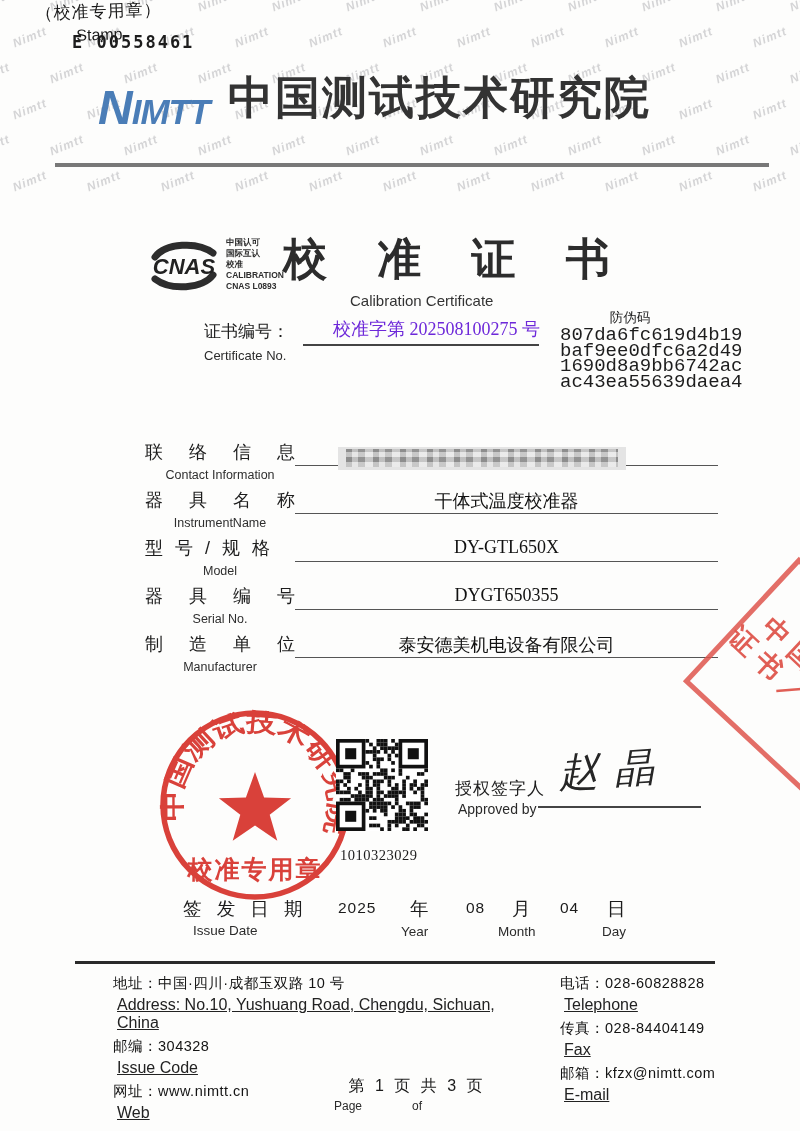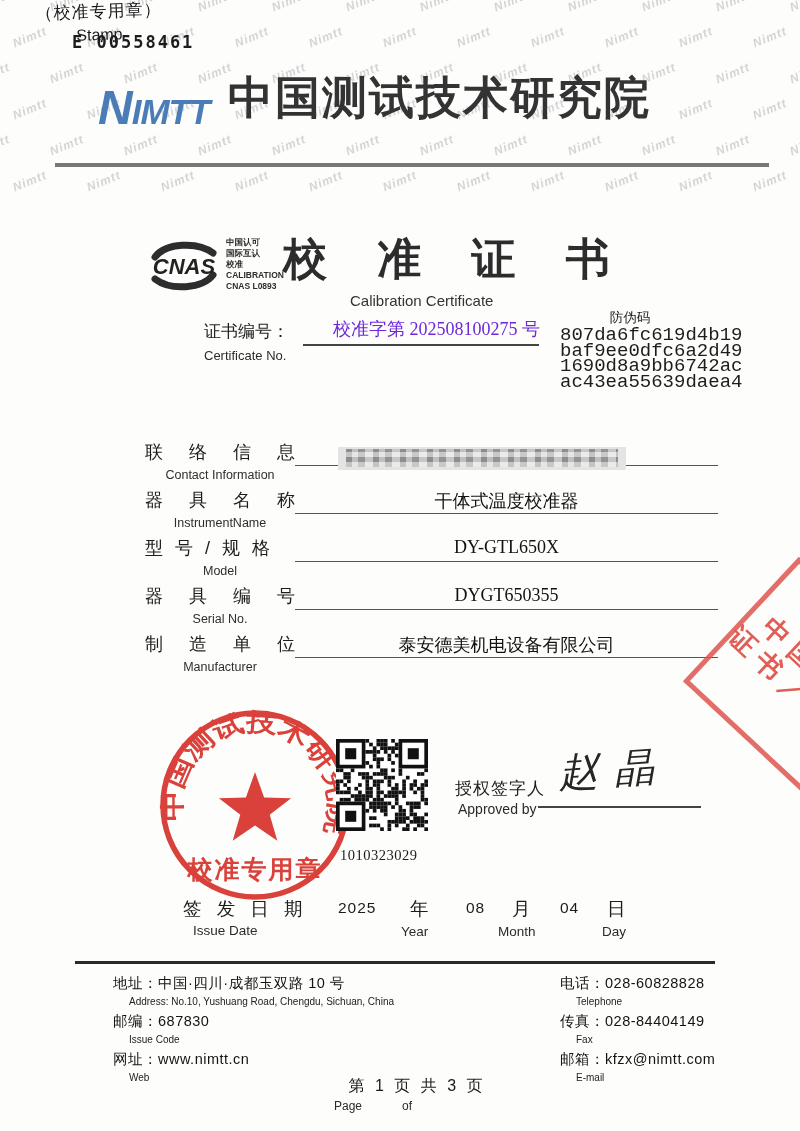--- a/index.html
+++ b/index.html
@@ -76,24 +76,24 @@
   
   .id-zh { font-size:18.5px; color:#1c1c1c; white-space:nowrap; }
   .id-en { font-size:13.5px; color:#2b2b2b; }
   .id-num { font-size:15.5px; color:#1c1c1c; letter-spacing:1px; }
   
   #frule { left:75px; top:961px; width:640px; height:2.5px; background:#2a2a2a; }
   .fcol { width:420px; }
   #fleft { left:113px; top:974px; }
   #fright { left:560px; top:974px; width:230px; }
   .fzh2 { font-size:14.5px; color:#141414; letter-spacing:.5px; }
-  .fen2 { font-size:10px; color:#222; margin:3px 0 5px 16px; }
+  .fen2 { font-size:16px; color:#222; margin:3px 0 5px 4px;text-decoration:underline; }
   #pgfoot { left:312px; top:1076px; width:210px; text-align:center; }
   #pgfoot .zh { font-size:16px; color:#1a1a1a; letter-spacing:3px; }
-  #pgfoot .en { display:flex; font-size:12px; color:#2a2a2a; padding-left:22px; gap:40px; margin-top:2px; }
+  #pgfoot .en { display:flex; font-size:12px; color:#2a2a2a; padding-left:22px; gap:50px; margin-top:2px; }
 </style>
 </head>
 <body>
 
 <div id="page">
 
   <div id="wm">
       <span style="left: -25px; top: -6px;">Nimtt</span>
       <span style="left: 49px; top: -6px;">Nimtt</span>
       <span style="left: 123px; top: -6px;">Nimtt</span>
@@ -495,21 +495,21 @@
   <div class="layer id-zh" style="left:512px;top:896px">月</div>
   <div class="layer id-en" style="left:498px;top:924px">Month</div>
   <div class="layer id-num" style="left:560px;top:899px">04</div>
   <div class="layer id-zh" style="left:607px;top:896px">日</div>
   <div class="layer id-en" style="left:602px;top:924px">Day</div>
 
   <div id="frule" class="layer"></div>
   <div id="fleft" class="layer fcol">
     <div class="fzh2">地址：中国·四川·成都玉双路 10 号</div>
     <div class="fen2">Address: No.10, Yushuang Road, Chengdu, Sichuan, China</div>
-    <div class="fzh2">邮编：687830</div>
+    <div class="fzh2">邮编：304328</div>
     <div class="fen2">Issue Code</div>
     <div class="fzh2">网址：www.nimtt.cn</div>
     <div class="fen2">Web</div>
   </div>
   <div id="fright" class="layer">
     <div class="fzh2">电话：028-60828828</div>
     <div class="fen2">Telephone</div>
     <div class="fzh2">传真：028-84404149</div>
     <div class="fen2">Fax</div>
     <div class="fzh2">邮箱：kfzx@nimtt.com</div>

